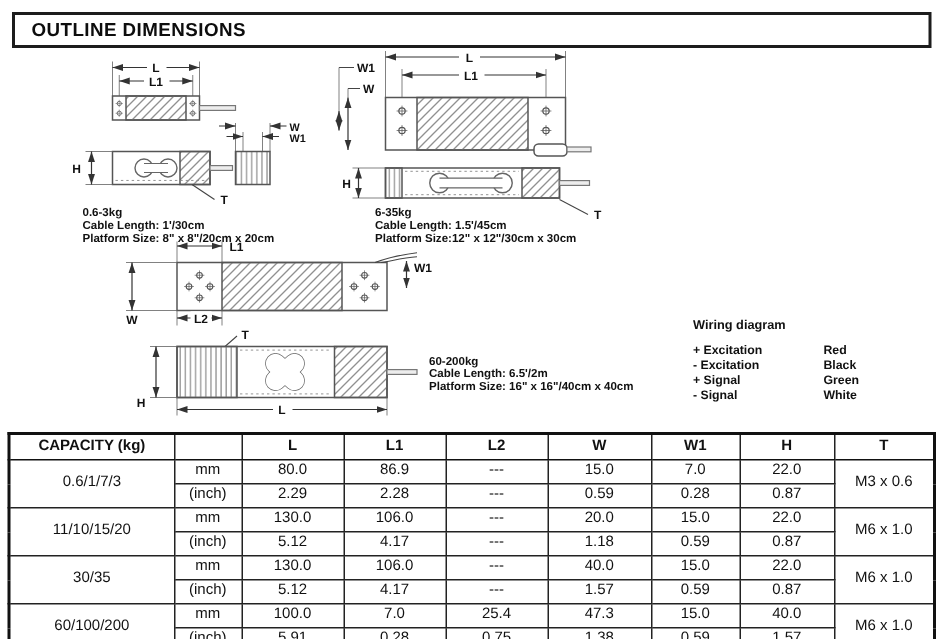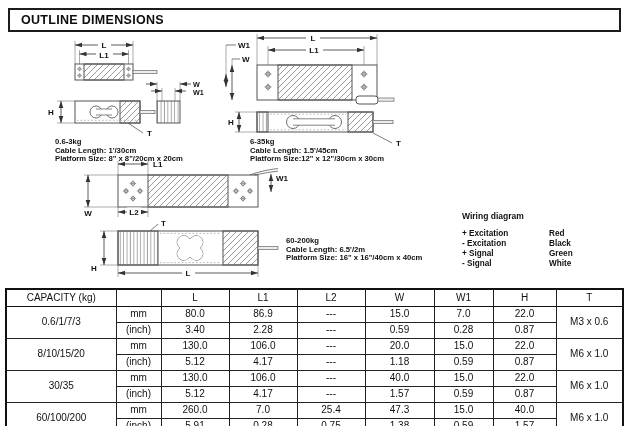--- a/index.html
+++ b/index.html
@@ -25,21 +25,21 @@
   svg text.dl{font:bold 8px "Liberation Sans",sans-serif;fill:#111;}
   svg text.dls{font:bold 7.2px "Liberation Sans",sans-serif;fill:#111;}
   svg text.nt{font:bold 7.7px "Liberation Sans",sans-serif;fill:#111;}
   svg text.wt{font:bold 8.2px "Liberation Sans",sans-serif;fill:#111;}
   svg text.wtt{font:bold 8.5px "Liberation Sans",sans-serif;fill:#111;}
 
   table.dims{position:absolute;left:5px;top:288px;width:617px;border-collapse:collapse;
              table-layout:fixed;border:2px solid #111;font-size:10px;color:#111;}
   table.dims th,table.dims td{border:1px solid #222;text-align:center;vertical-align:middle;
              padding:0;height:15px;line-height:1.05;font-weight:normal;overflow:hidden;white-space:nowrap;}
-  table.dims thead th{height:16px;border-bottom:1.5px solid #111;}
+  table.dims thead th{height:16px;border-bottom:1.5px solid #111;font-weight:bold;}
   table.dims tr.grp td{border-top:1.8px solid #111;}
 </style>
 </head>
 <body>
 
 <div class="page">
 
   <div class="header-bar">
     <span>OUTLINE DIMENSIONS</span>
   </div>
@@ -301,29 +301,29 @@
         <td>80.0</td>
         <td>86.9</td>
         <td>---</td>
         <td>15.0</td>
         <td>7.0</td>
         <td>22.0</td>
         <td rowspan="2">M3 x 0.6</td>
       </tr>
       <tr>
         <td>(inch)</td>
-        <td>3.40</td>
+        <td>2.29</td>
         <td>2.28</td>
         <td>---</td>
         <td>0.59</td>
         <td>0.28</td>
         <td>0.87</td>
       </tr>
       <tr class="grp">
-        <td rowspan="2">8/10/15/20</td>
+        <td rowspan="2">11/10/15/20</td>
         <td>mm</td>
         <td>130.0</td>
         <td>106.0</td>
         <td>---</td>
         <td>20.0</td>
         <td>15.0</td>
         <td>22.0</td>
         <td rowspan="2">M6 x 1.0</td>
       </tr>
       <tr>
@@ -351,21 +351,21 @@
         <td>5.12</td>
         <td>4.17</td>
         <td>---</td>
         <td>1.57</td>
         <td>0.59</td>
         <td>0.87</td>
       </tr>
       <tr class="grp">
         <td rowspan="2">60/100/200</td>
         <td>mm</td>
-        <td>260.0</td>
+        <td>100.0</td>
         <td>7.0</td>
         <td>25.4</td>
         <td>47.3</td>
         <td>15.0</td>
         <td>40.0</td>
         <td rowspan="2">M6 x 1.0</td>
       </tr>
       <tr>
         <td>(inch)</td>
         <td>5.91</td>

